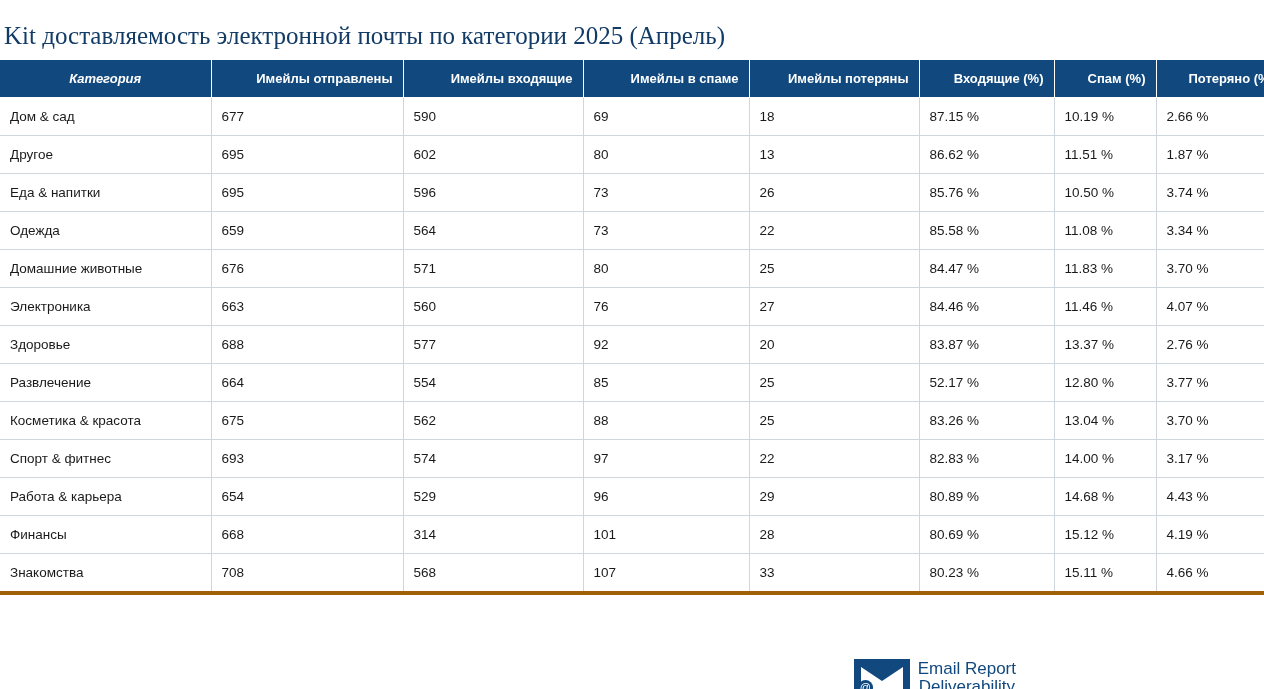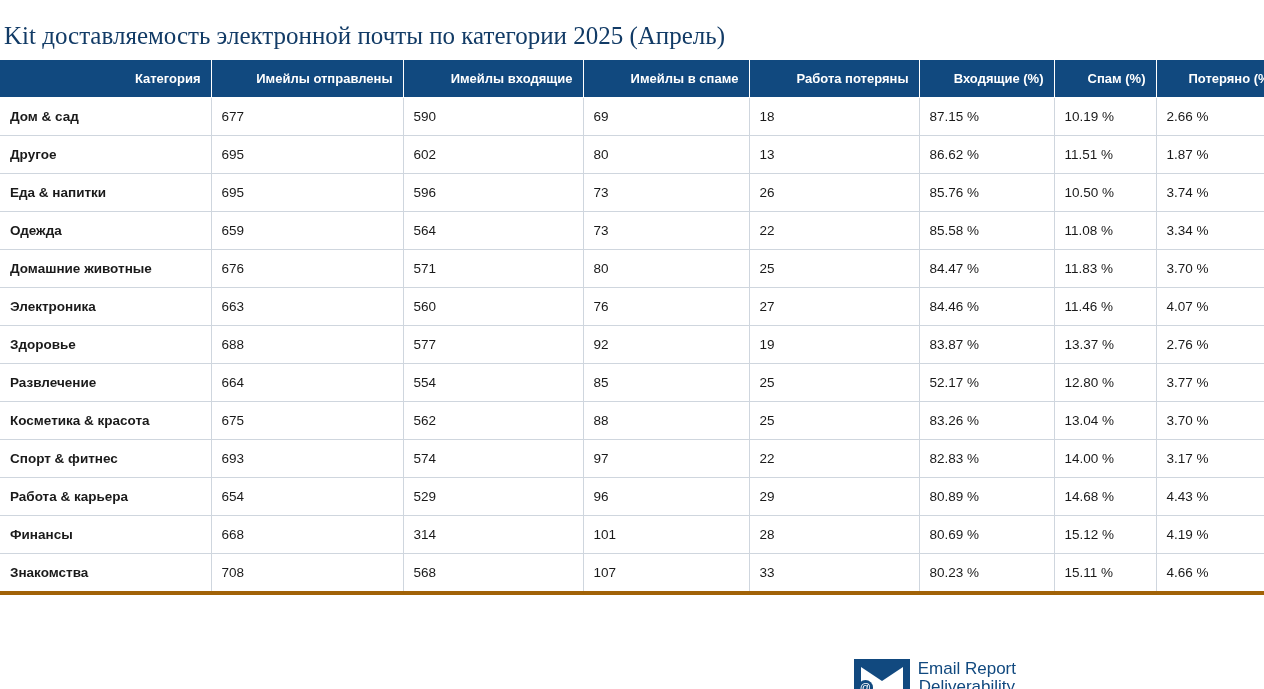--- a/index.html
+++ b/index.html
@@ -45,36 +45,36 @@
     font-weight: bold;
     text-align: right;
     padding: 11px 10px;
     border-right: 1px solid #ffffff;
     border-bottom: 1px solid #ffffff;
     white-space: nowrap;
   }
   table.report thead th:last-child {
     border-right: none;
   }
-  table.report thead th.c0 { text-align: right; }
+  table.report thead th.c0 { text-align: center; font-style: italic; }
   table.report tbody td {
     padding: 11px 10px;
     border-bottom: 1px solid #cfd6de;
     border-right: 1px solid #cfd6de;
     color: #1a1a1a;
     vertical-align: middle;
     white-space: nowrap;
     overflow: hidden;
     text-overflow: ellipsis;
   }
   table.report tbody td:last-child {
     border-right: none;
   }
   table.report tbody td.cat {
-    font-weight: bold;
+    font-weight: normal;
     border-left: none;
   }
   table.report tbody tr:last-child td {
     border-bottom: 4px solid #a16207;
   }
   
   col.w-cat   { width: 211px; }
   col.w-sent  { width: 192px; }
   col.w-inbox { width: 180px; }
   col.w-spam  { width: 166px; }
@@ -155,21 +155,21 @@
         <col class="w-pinb">
         <col class="w-pspam">
         <col class="w-plost">
     </colgroup>
     <thead>
       <tr>
         <th class="c0">Категория</th>
         <th>Имейлы отправлены</th>
         <th>Имейлы входящие</th>
         <th>Имейлы в спаме</th>
-        <th>Работа потеряны</th>
+        <th>Имейлы потеряны</th>
         <th>Входящие (%)</th>
         <th>Спам (%)</th>
         <th>Потеряно (%)</th>
       </tr>
     </thead>
     <tbody>
       <tr>
         <td class="cat">Дом &amp; сад</td>
         <td>677</td>
         <td>590</td>
@@ -227,21 +227,21 @@
         <td>27</td>
         <td>84.46 %</td>
         <td>11.46 %</td>
         <td>4.07 %</td>
       </tr>
       <tr>
         <td class="cat">Здоровье</td>
         <td>688</td>
         <td>577</td>
         <td>92</td>
-        <td>19</td>
+        <td>20</td>
         <td>83.87 %</td>
         <td>13.37 %</td>
         <td>2.76 %</td>
       </tr>
       <tr>
         <td class="cat">Развлечение</td>
         <td>664</td>
         <td>554</td>
         <td>85</td>
         <td>25</td>

